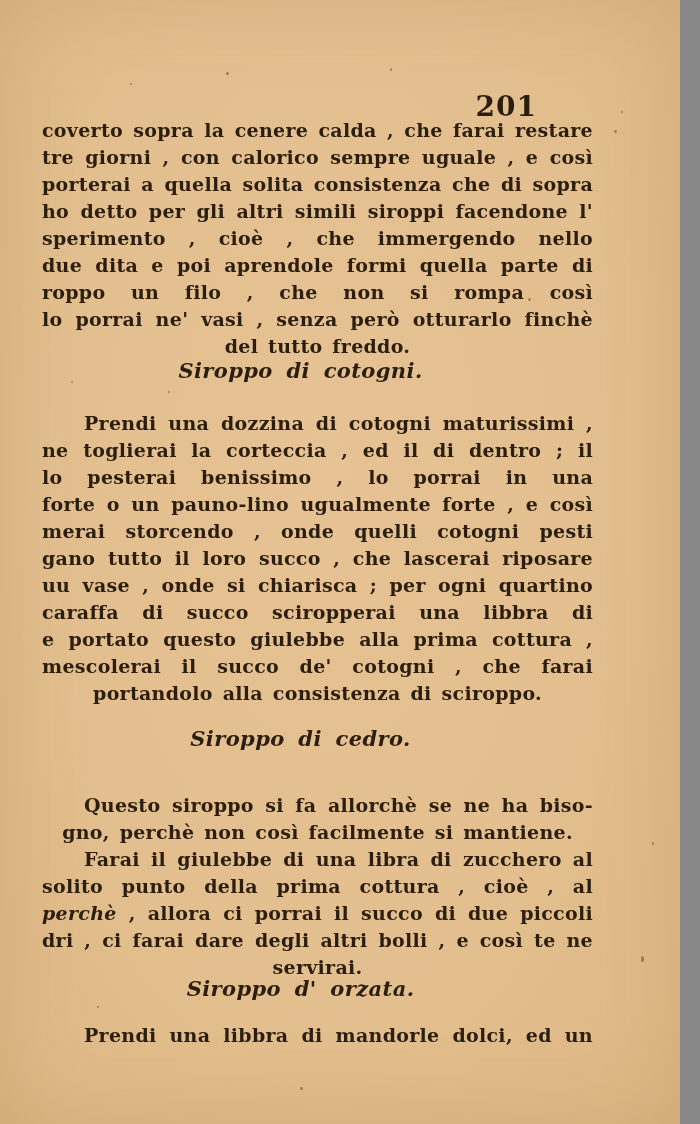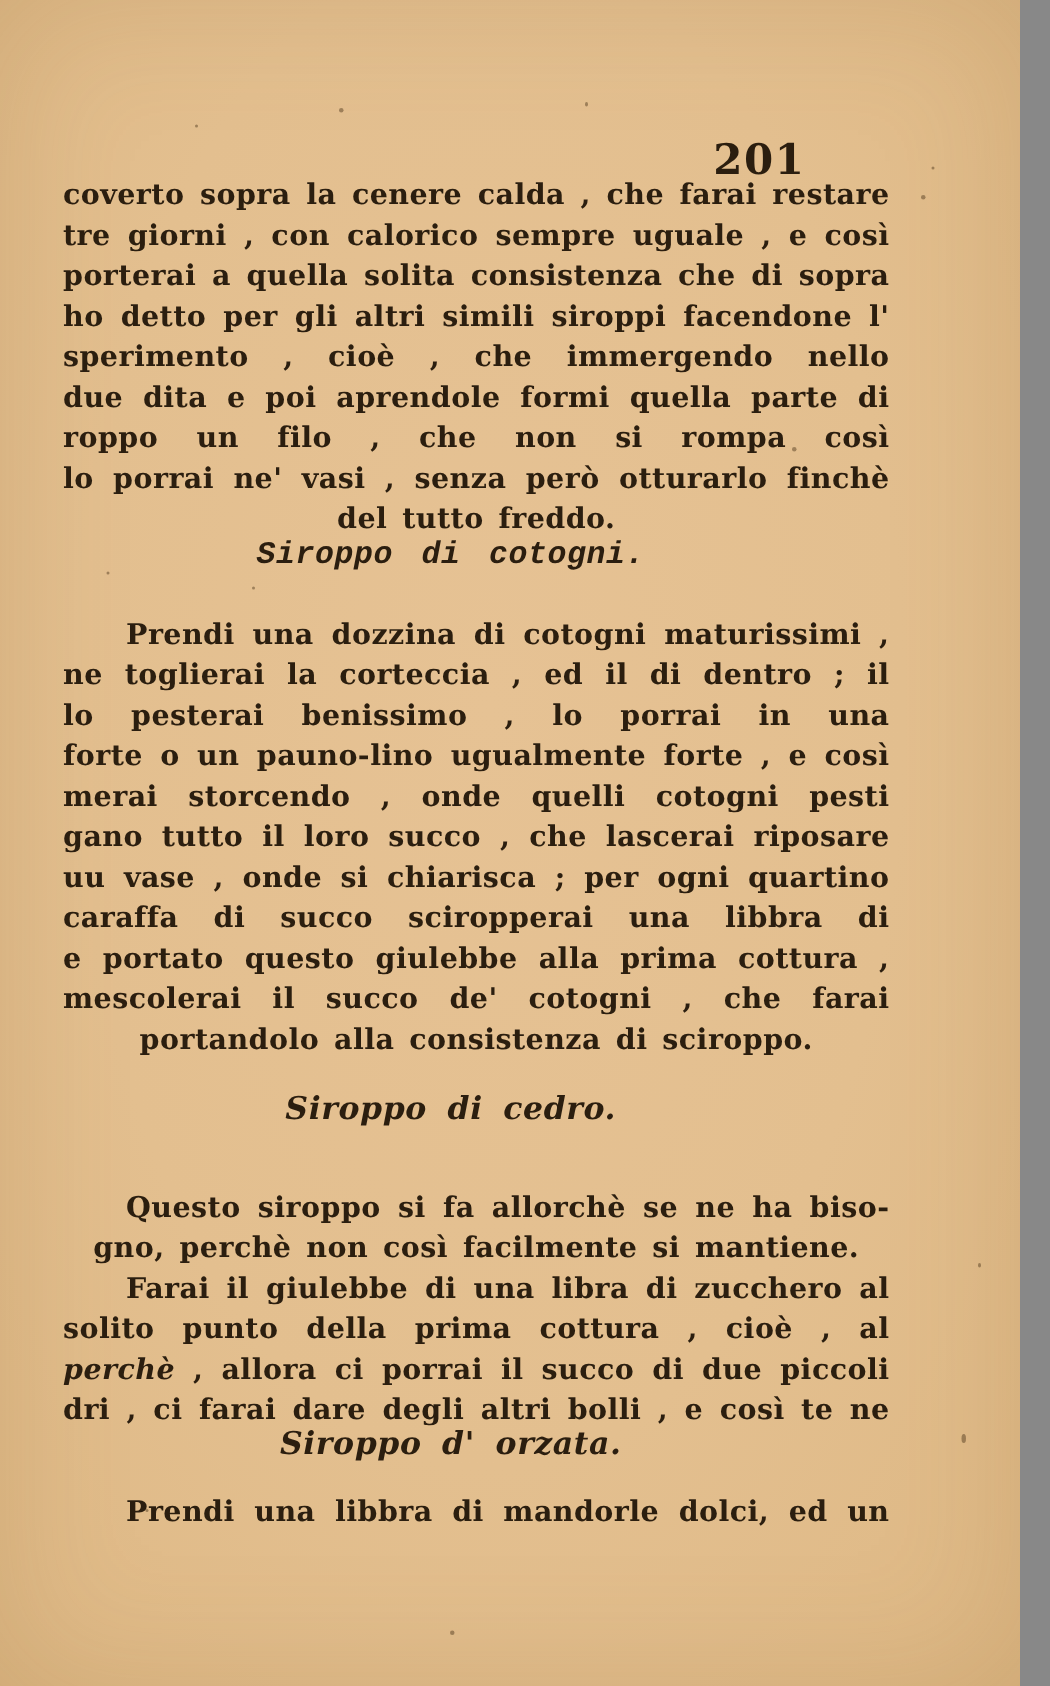--- a/index.html
+++ b/index.html
@@ -46,21 +46,21 @@
   .heading {
     font-size: 21px;
     line-height: 27px;
     font-style: italic;
     font-weight: bold;
     text-align: center;
     word-spacing: 6px;
     letter-spacing: 0.4px;
     margin-right: 34px;
   }
-  .heading.h0 { margin-top: -3px;  margin-bottom: 26px; font-family: Liberation Mono, monospace; }
+  .heading.h0 { margin-top: -3px;  margin-bottom: 26px; }
   .heading.h1 { margin-top: 18px;  margin-bottom: 40px; }
   .heading.h2 { margin-top: -6px;  margin-bottom: 20px; }
   .speck {
     position: absolute;
     background: #4a3318;
     border-radius: 50%;
     opacity: 0.45;
   }
 </style>
 </head>
@@ -95,20 +95,21 @@
         <div class="line">portandolo alla consistenza di sciroppo.</div>
       </div>
       <div class="heading h1">Siroppo di cedro.</div>
       <div class="para">
         <div class="line just indent">Questo siroppo si fa allorchè  se ne ha biso-</div>
         <div class="line">gno, perchè non così facilmente si mantiene.</div>
         <div class="line just indent">Farai il giulebbe di una libra di zucchero al</div>
         <div class="line just">solito punto della prima cottura , cioè , al piccolo</div>
         <div class="line just"><i>perchè</i> , allora ci porrai il succo di due piccoli ce-</div>
         <div class="line just">dri , ci farai dare degli altri  bolli ,  e così te ne</div>
+        <div class="line">servirai.</div>
       </div>
       <div class="heading h2">Siroppo d' orzata.</div>
       <div class="para">
         <div class="line just indent">Prendi  una libbra  di mandorle dolci, ed un on-</div>
       </div>
     </div>
 <div class="speck" style="left: 226px; top: 72px; width: 3px; height: 3px;"></div>
     <div class="speck" style="left: 130px; top: 83px; width: 2px; height: 2px;"></div>
     <div class="speck" style="left: 390px; top: 68px; width: 2px; height: 3px;"></div>
     <div class="speck" style="left: 614px; top: 130px; width: 3px; height: 3px;"></div>

